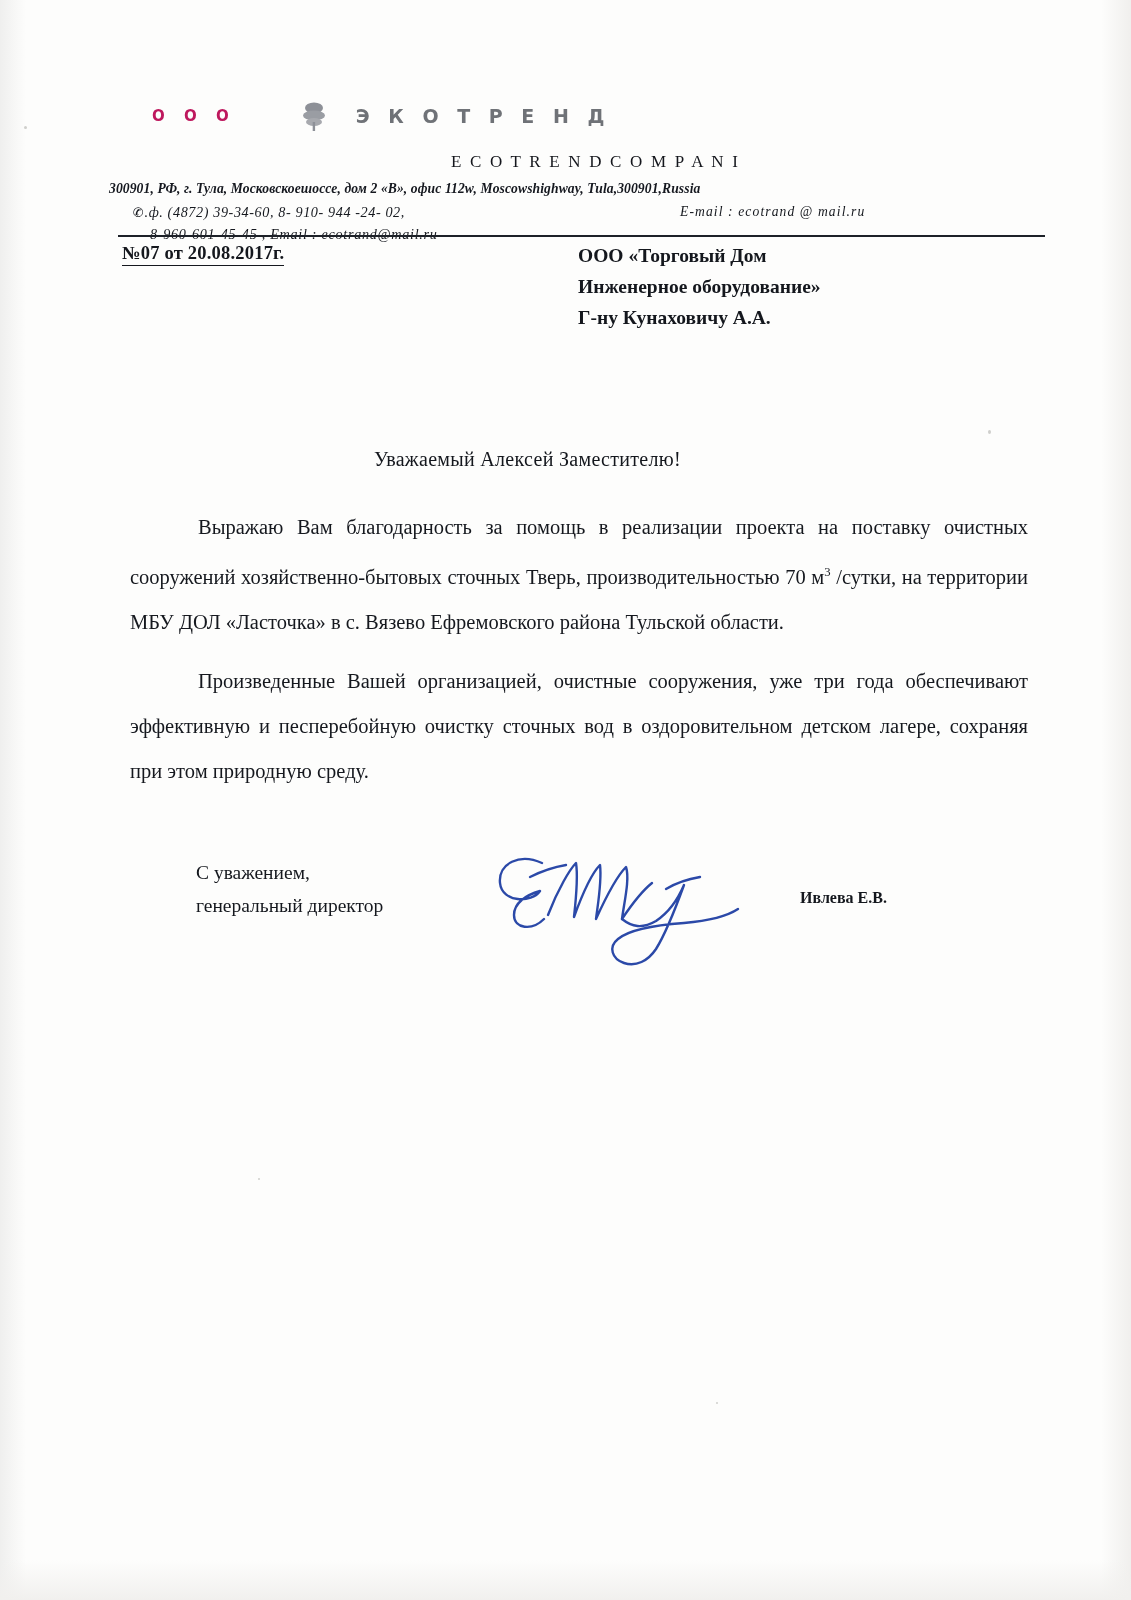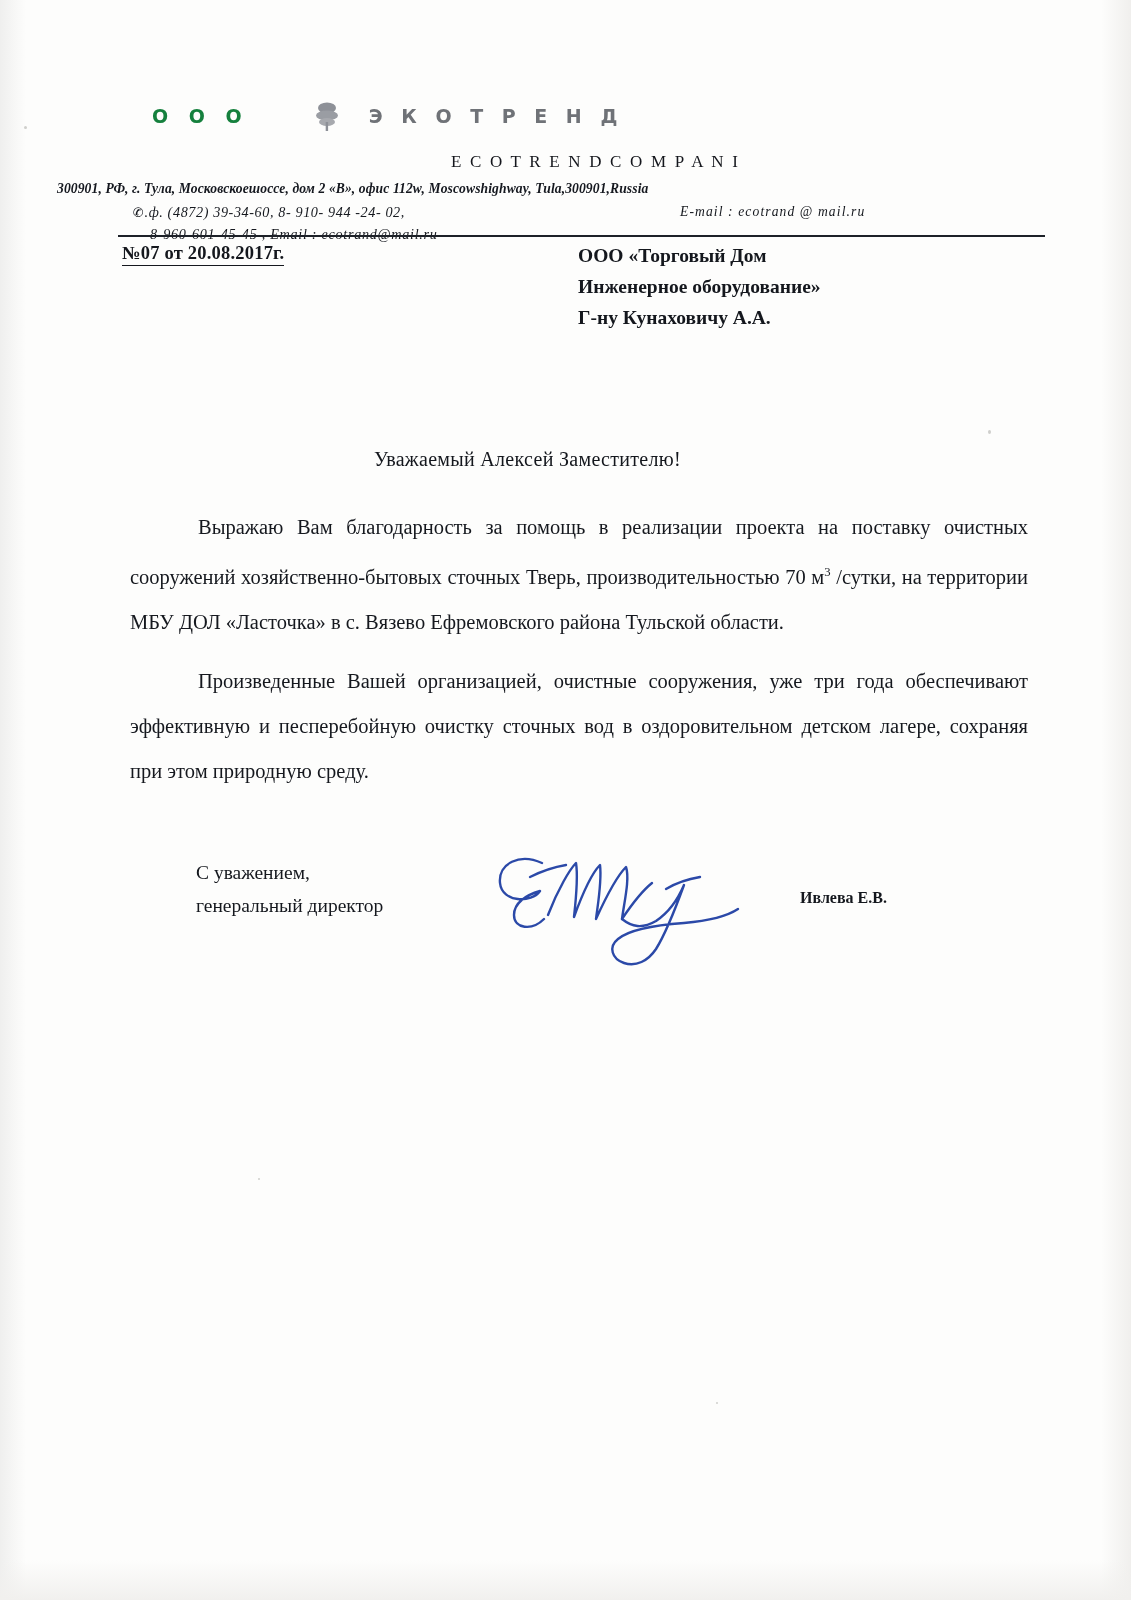--- a/index.html
+++ b/index.html
@@ -51,23 +51,23 @@
   }
   .logo-row {
     display: flex;
     align-items: center;
     justify-content: flex-start;
     padding-left: 152px;
     height: 48px;
   }
   .logo-ooo {
     font-family: "DejaVu Sans", sans-serif;
-    font-size: 19px;
+    font-size: 15px;
     letter-spacing: 7px;
-    color: #15803d;
+    color: #be185d;
     font-weight: 600;
   }
   .logo-mark {
     position: relative;
     width: 40px;
     height: 40px;
     margin: 0 22px 0 58px;
   }
   .logo-word {
     font-family: "DejaVu Sans", sans-serif;
@@ -89,21 +89,21 @@
     padding-left: 60px;
   }
 
   .addr-line {
     font-family: "Liberation Serif", serif;
     font-style: italic;
     font-weight: bold;
     font-size: 13.6px;
     color: #15181f;
     margin-top: 9px;
-    padding-left: 57px;
+    padding-left: 109px;
     letter-spacing: 0.1px;
   }
 
   .phone-line {
     position: relative;
     font-family: "Liberation Serif", serif;
     font-style: italic;
     font-size: 14.2px;
     color: #16191f;
     margin-top: 7px;

